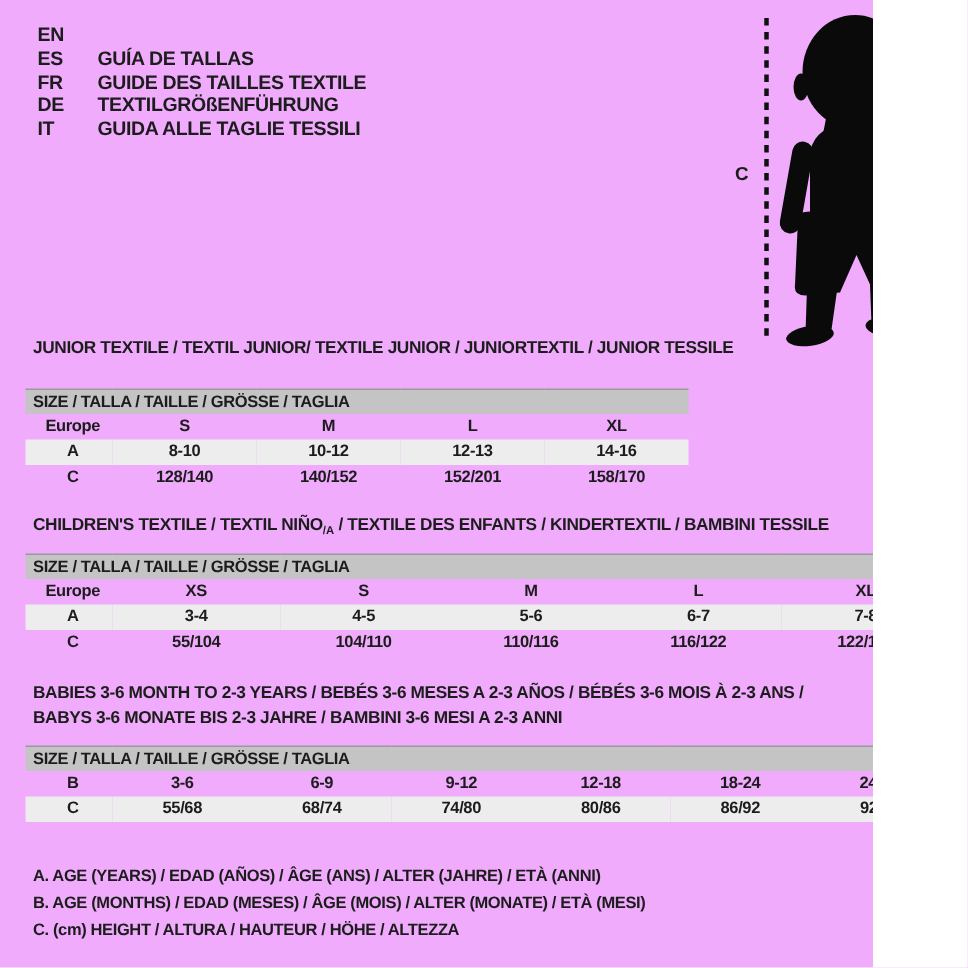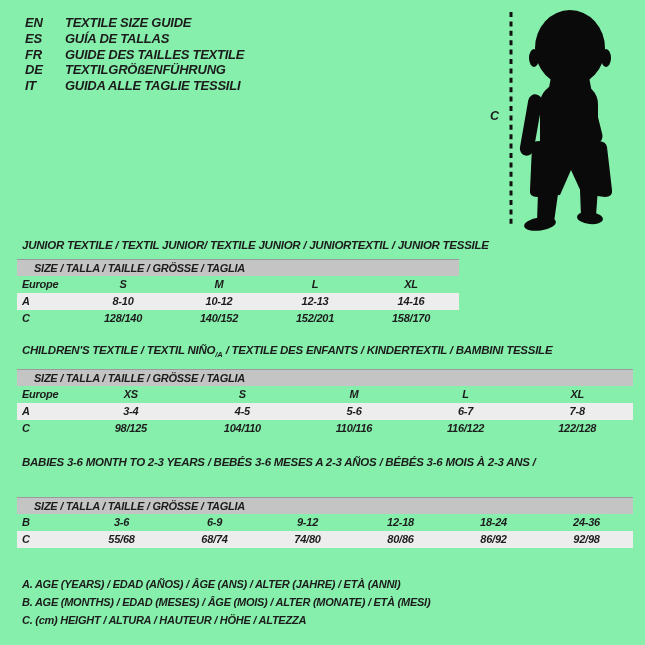--- a/index.html
+++ b/index.html
@@ -3,71 +3,70 @@
 <meta charset="utf-8">
 <style>
   * { margin:0; padding:0; box-sizing:border-box; }
   html,body { background:#fff; }
   body {
     width:645px; height:645px;
     font-family:"Liberation Sans", sans-serif;
     -webkit-font-smoothing:antialiased;
   }
   .canvas {
-    position:relative; width:645px; height:645px;
-    background:#86efac; color:#1c1c1c; font-weight:bold;
-    letter-spacing:-0.25px; overflow:hidden;font-style:italic;
+    position:relative; width:582px; height:645px;
+    background:#f0abfc; color:#1c1c1c; font-weight:bold;
+    letter-spacing:-0.25px; overflow:hidden;
   }
 
   
   .lang-block { position:absolute; left:25px; top:15px; }
   .lang-row { display:flex; font-size:13px; line-height:15.8px; }
   .lang-code { width:40px; flex:0 0 40px; }
 
   
   .figure { position:absolute; left:480px; top:4px; width:155px; height:230px; }
   .figure svg { position:absolute; left:0; top:0; }
   .figure-c { position:absolute; left:10px; top:105px; font-size:12.5px; }
 
   
   .tbl-title { position:absolute; left:22px; font-size:11.5px; line-height:17px; white-space:nowrap; }
   .tbl-title sub { font-size:7.5px; letter-spacing:0; }
-  .title-1 { top:237px; }
+  .title-1 { top:224px; }
   .title-2 { top:342px; }
   .title-3 { top:454px; white-space:normal; width:600px; }
 
   
   table.size-table {
     position:absolute; left:17px; border-collapse:collapse; table-layout:fixed;
     font-size:11px;
   }
   .t1 { top:259px; width:442px; }
   .t2 { top:369px; width:616px; }
   .t3 { top:497px; width:616px; }
   .size-table td { height:17px; padding:0; text-align:center; vertical-align:middle; white-space:nowrap; }
-  .size-table td.lbl { text-align:left; padding-left:5px; }
+  .size-table td.lbl { text-align:center; padding-left:5px; }
   .size-table tr.band td {
     background:#c4c4c4; border-top:1px solid #9a9a9a;
-    text-align:left; padding-left:17px; height:16px;
+    text-align:left; padding-left:5px; height:16px;
   }
   .size-table tr.alt td { background:#ededed; }
   col.c-label { width:58px; }
 
   
   .legend { position:absolute; left:22px; top:575px; font-size:11px; line-height:18px; }
 </style>
 </head>
 <body>
 
 <div class="canvas">
 
   <div class="lang-block">
     <div class="lang-row">
       <span class="lang-code">EN</span>
-      <span class="lang-label">TEXTILE SIZE GUIDE</span>
     </div>
     <div class="lang-row">
       <span class="lang-code">ES</span>
       <span class="lang-label">GUÍA DE TALLAS</span>
     </div>
     <div class="lang-row">
       <span class="lang-code">FR</span>
       <span class="lang-label">GUIDE DES TAILLES TEXTILE</span>
     </div>
     <div class="lang-row">
@@ -164,31 +163,32 @@
     <tr class="alt">
       <td class="lbl">A</td>
       <td>3-4</td>
       <td>4-5</td>
       <td>5-6</td>
       <td>6-7</td>
       <td>7-8</td>
     </tr>
     <tr>
       <td class="lbl">C</td>
-      <td>98/125</td>
+      <td>55/104</td>
       <td>104/110</td>
       <td>110/116</td>
       <td>116/122</td>
       <td>122/128</td>
     </tr>
   </tbody>
     </table>
 
   <div class="tbl-title title-3">
     <div>BABIES 3-6 MONTH TO 2-3 YEARS / BEBÉS 3-6 MESES A 2-3 AÑOS / BÉBÉS 3-6 MOIS À 2-3 ANS /</div>
+    <div>BABYS 3-6 MONATE BIS 2-3 JAHRE / BAMBINI 3-6 MESI A 2-3 ANNI</div>
   </div>
   <table class="size-table t3">
     <colgroup>
         <col class="c-label">
         <col>
         <col>
         <col>
         <col>
         <col>
         <col>

